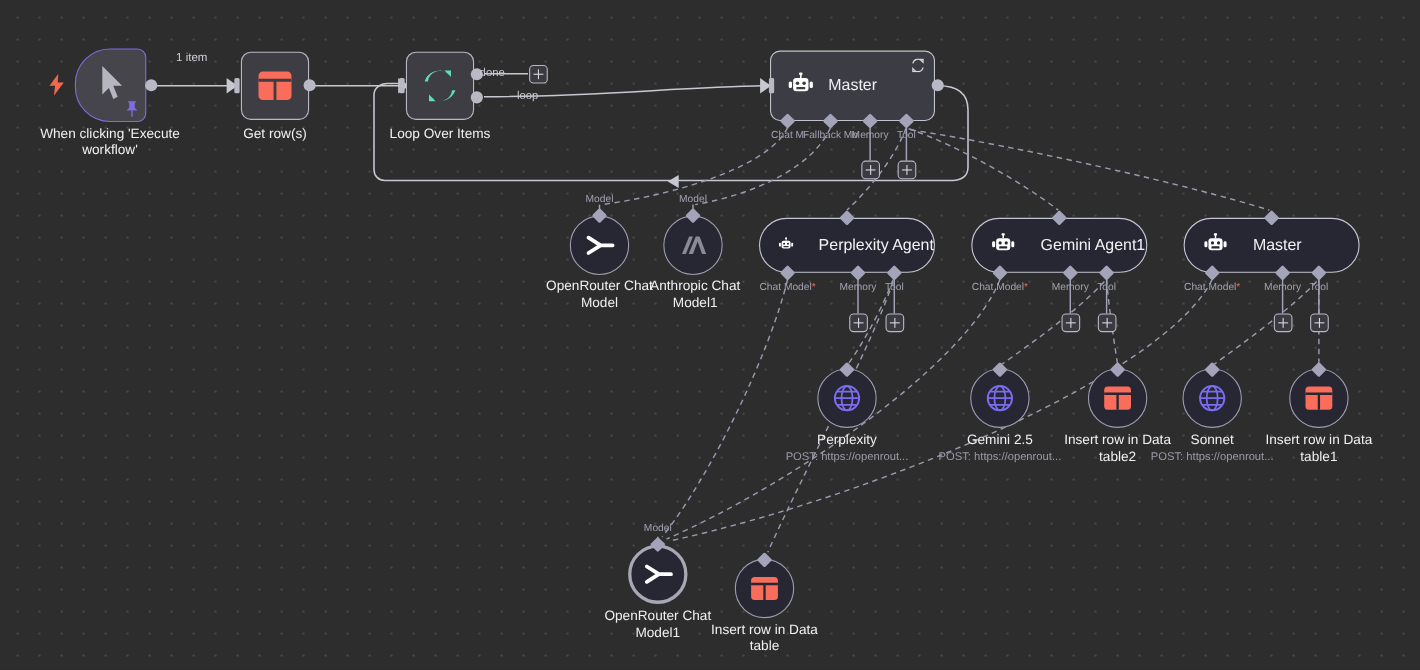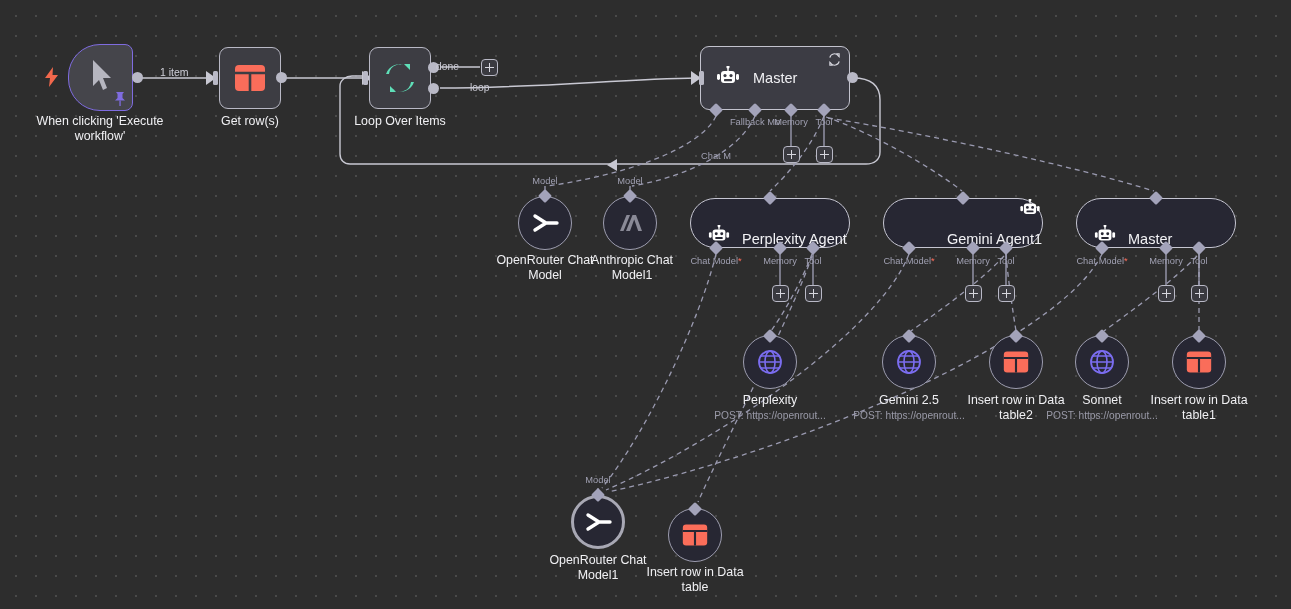--- a/index.html
+++ b/index.html
@@ -43,21 +43,21 @@
     background: #3c3c44; border: 1.4px solid #c3c3ce; border-radius: 9px;
     display: flex; align-items: center; padding-left: 14px; gap: 12px;
   }
   .master-node .nm { color: #f0f0f3; font-size: 14.5px; }
   .retry-ico { position: absolute; right: 8px; top: 6px; width: 13px; height: 13px; }
 
   
   .agent-node {
     position: absolute; height: 50px;
     background: #272733; border: 1.4px solid #c6c6d2; border-radius: 25px;
-    display: flex; align-items: flex-end; padding-left: 16px; gap: 11px;
+    display: flex; align-items: center; padding-left: 16px; gap: 22px;
   }
   .agent-node .nm { color: #f2f2f5; font-size: 14.5px; white-space: nowrap; }
 
   
   .circ-node {
     position: absolute; width: 54px; height: 54px; border-radius: 50%;
     background: #272733; border: 1.4px solid #9d9daf;
     display: flex; align-items: center; justify-content: center;
   }
   .circ-node.selected { border: 3px solid #a8a8b4; }
@@ -207,21 +207,21 @@
       <rect x="4.5" y="4.5" width="23" height="5" fill="#3d3d43" opacity="0.0"></rect>
       <path d="M1,9 L31,9 M16,9 L16,27" stroke="#3d3d43" stroke-width="2.6" fill="none"></path>
       <rect x="4" y="4" width="24" height="3.4" rx="1" fill="#3d3d43" opacity="0"></rect>
     </svg>
   </div>
   <svg class="in-arrow" viewBox="0 0 10 14" style="left:208px;top:71px;">
     <rect x="5" y="0" width="5" height="14" rx="1.5" fill="#b9b9c6"></rect>
   </svg>
   <div class="dot" style="left:276px; top:72px;"></div>
   <div class="caption" style="left:190px; top:114px; width:120px;">Get row(s)</div>
-  <div class="edge-label" style="left:160px; top:66px;">1 item</div>
+  <div class="edge-label" style="left:160px; top:46px;">1 item</div>
 
   <div class="sq-node teal" style="left:369px; top:47px;">
     <svg width="34" height="32" viewBox="0 0 34 32">
       <path d="M6,12 A11,11 0 0 1 25,6 L27,8 L27,2 L21,2 L23,4 A14,14 0 0 0 3,12 Z" fill="#5fdfb8"></path>
       <path d="M28,20 A11,11 0 0 1 9,26 L7,24 L7,30 L13,30 L11,28 A14,14 0 0 0 31,20 Z" fill="#5fdfb8"></path>
     </svg>
   </div>
   <svg class="in-arrow" viewBox="0 0 10 14" style="left:358px;top:71px;">
     <rect x="5" y="0" width="5" height="14" rx="1.5" fill="#b9b9c6"></rect>
   </svg>
@@ -250,21 +250,21 @@
     </svg>
   </div>
   <svg class="in-arrow" viewBox="0 0 10 14" style="left:694px;top:71px;">
     <rect x="5" y="0" width="5" height="14" rx="1.5" fill="#b9b9c6"></rect>
   </svg>
   <div class="dot" style="left:847px; top:72px;"></div>
   <div class="diamond" style="left:711px; top:105px;"></div>
   <div class="diamond" style="left:750px; top:105px;"></div>
   <div class="diamond" style="left:786px; top:105px;"></div>
   <div class="diamond" style="left:819px; top:105px;"></div>
-  <div class="port-label" style="left:686px; top:117px; width:60px;margin-top:34px;">Chat M</div>
+  <div class="port-label" style="left:686px; top:117px; width:60px;">Chat M</div>
   <div class="port-label" style="left:722px; top:117px; width:66px;">Fallback Mo</div>
   <div class="port-label" style="left:761px; top:117px; width:60px;">Memory</div>
   <div class="port-label" style="left:803px; top:117px; width:42px;">Tool</div>
   <div class="plus-btn" style="left:783px; top:146px;"></div>
   <div class="plus-btn" style="left:816px; top:146px;"></div>
 
   <div class="circ-node" style="left:518px; top:196px;">
     <svg width="28" height="22" viewBox="0 0 28 22">
       <path d="M26,11 L15,11 M15,11 L4,4 M15,11 L4,18" stroke="#ffffff" stroke-width="3.4" fill="none" stroke-linecap="round"></path>
     </svg>
@@ -301,21 +301,21 @@
   <div class="diamond" style="left:765px; top:193px;"></div>
   <div class="diamond" style="left:711px; top:243px;"></div>
   <div class="diamond" style="left:775px; top:243px;"></div>
   <div class="diamond" style="left:808px; top:243px;"></div>
   <div class="port-label" style="left:686px; top:256px; width:60px;"><span>Chat Model</span><span class="req">*</span></div>
   <div class="port-label" style="left:750px; top:256px; width:60px;">Memory</div>
   <div class="port-label" style="left:792px; top:256px; width:42px;">Tool</div>
   <div class="plus-btn" style="left:772px; top:285px;"></div>
   <div class="plus-btn" style="left:805px; top:285px;"></div>
 
-  <div class="agent-node" style="left:883px; top:198px; width:160px;flex-direction:column;">
+  <div class="agent-node" style="left:883px; top:198px; width:160px;">
     <svg width="24" height="22" viewBox="0 0 26 24">
       <rect x="6" y="5" width="14" height="12" rx="3" fill="#ffffff"></rect>
       <rect x="2" y="8" width="3" height="6" rx="1.4" fill="#ffffff"></rect>
       <rect x="21" y="8" width="3" height="6" rx="1.4" fill="#ffffff"></rect>
       <rect x="12.3" y="1" width="1.4" height="4" fill="#ffffff"></rect>
       <circle cx="13" cy="1" r="1.6" fill="#ffffff"></circle>
       <circle cx="10" cy="9.6" r="1.6" fill="#272733"></circle>
       <circle cx="16" cy="9.6" r="1.6" fill="#272733"></circle>
       <rect x="9" y="13" width="8" height="2.2" rx="0.6" fill="#272733"></rect>
     </svg>

